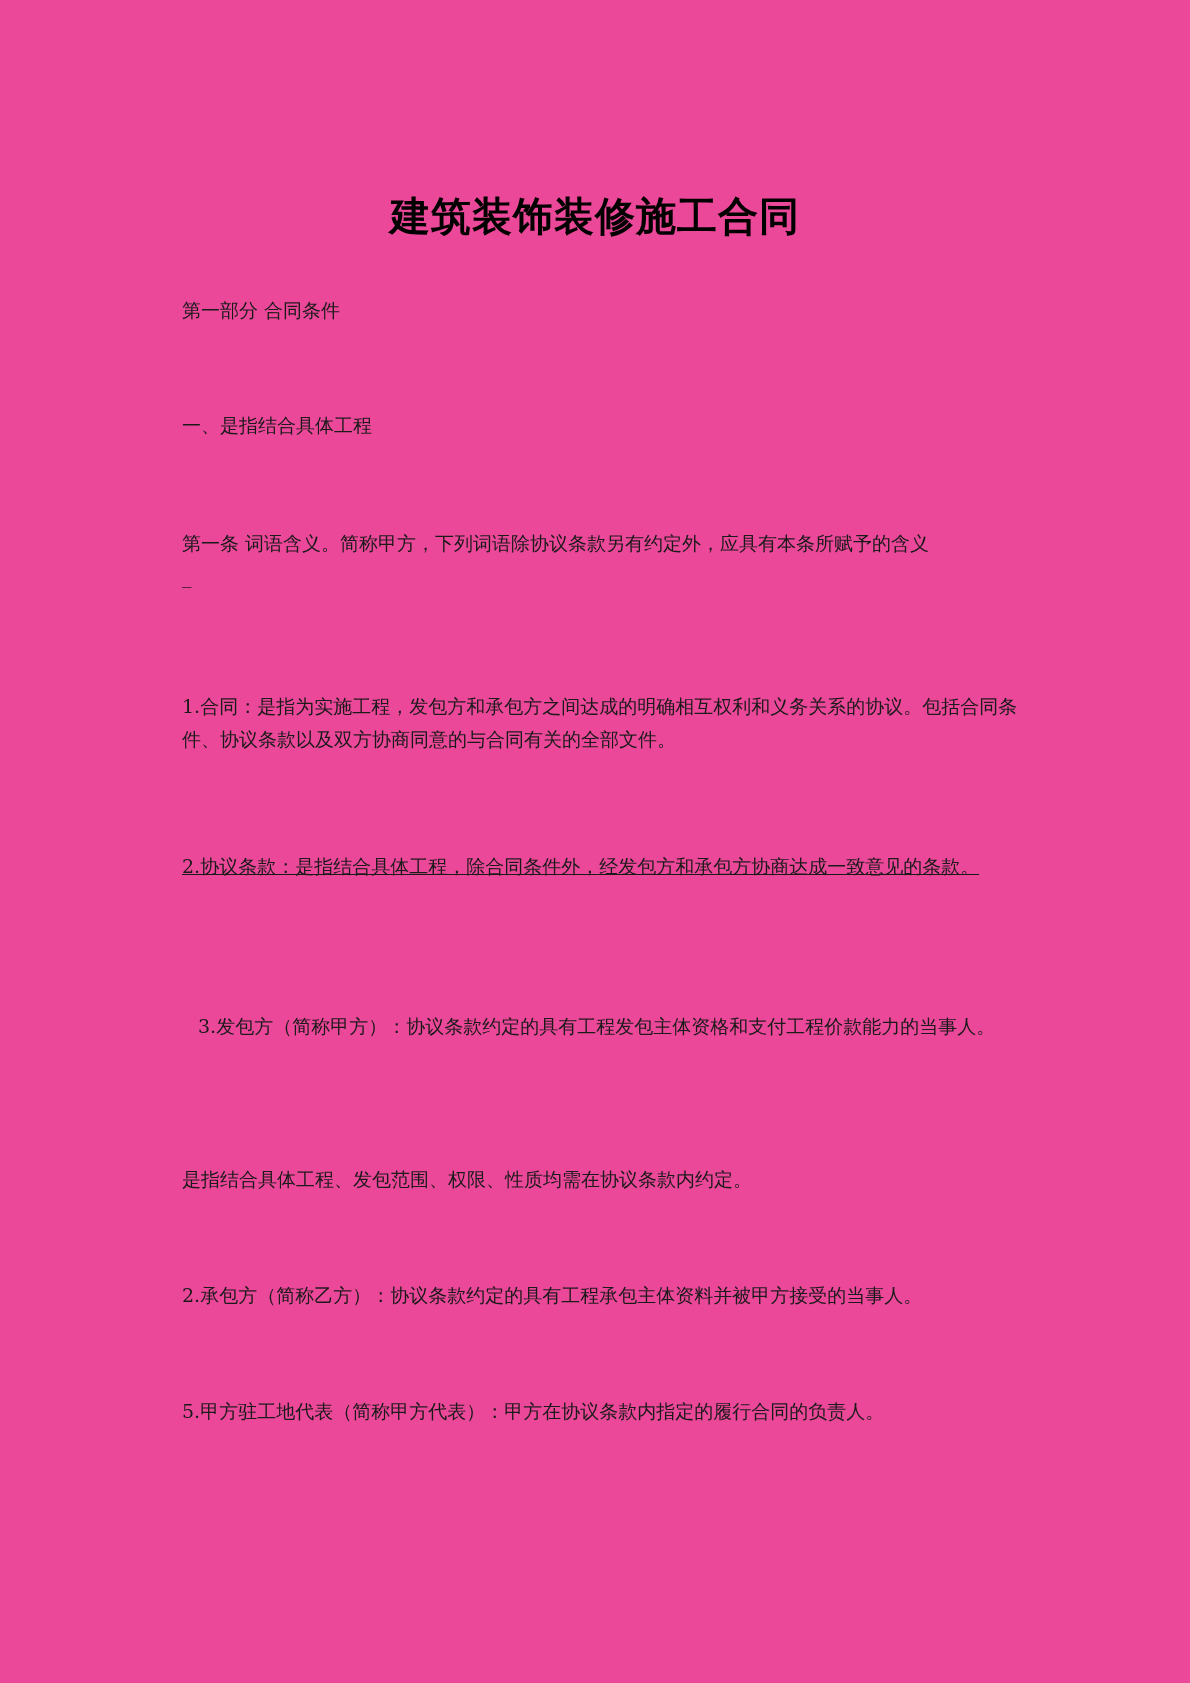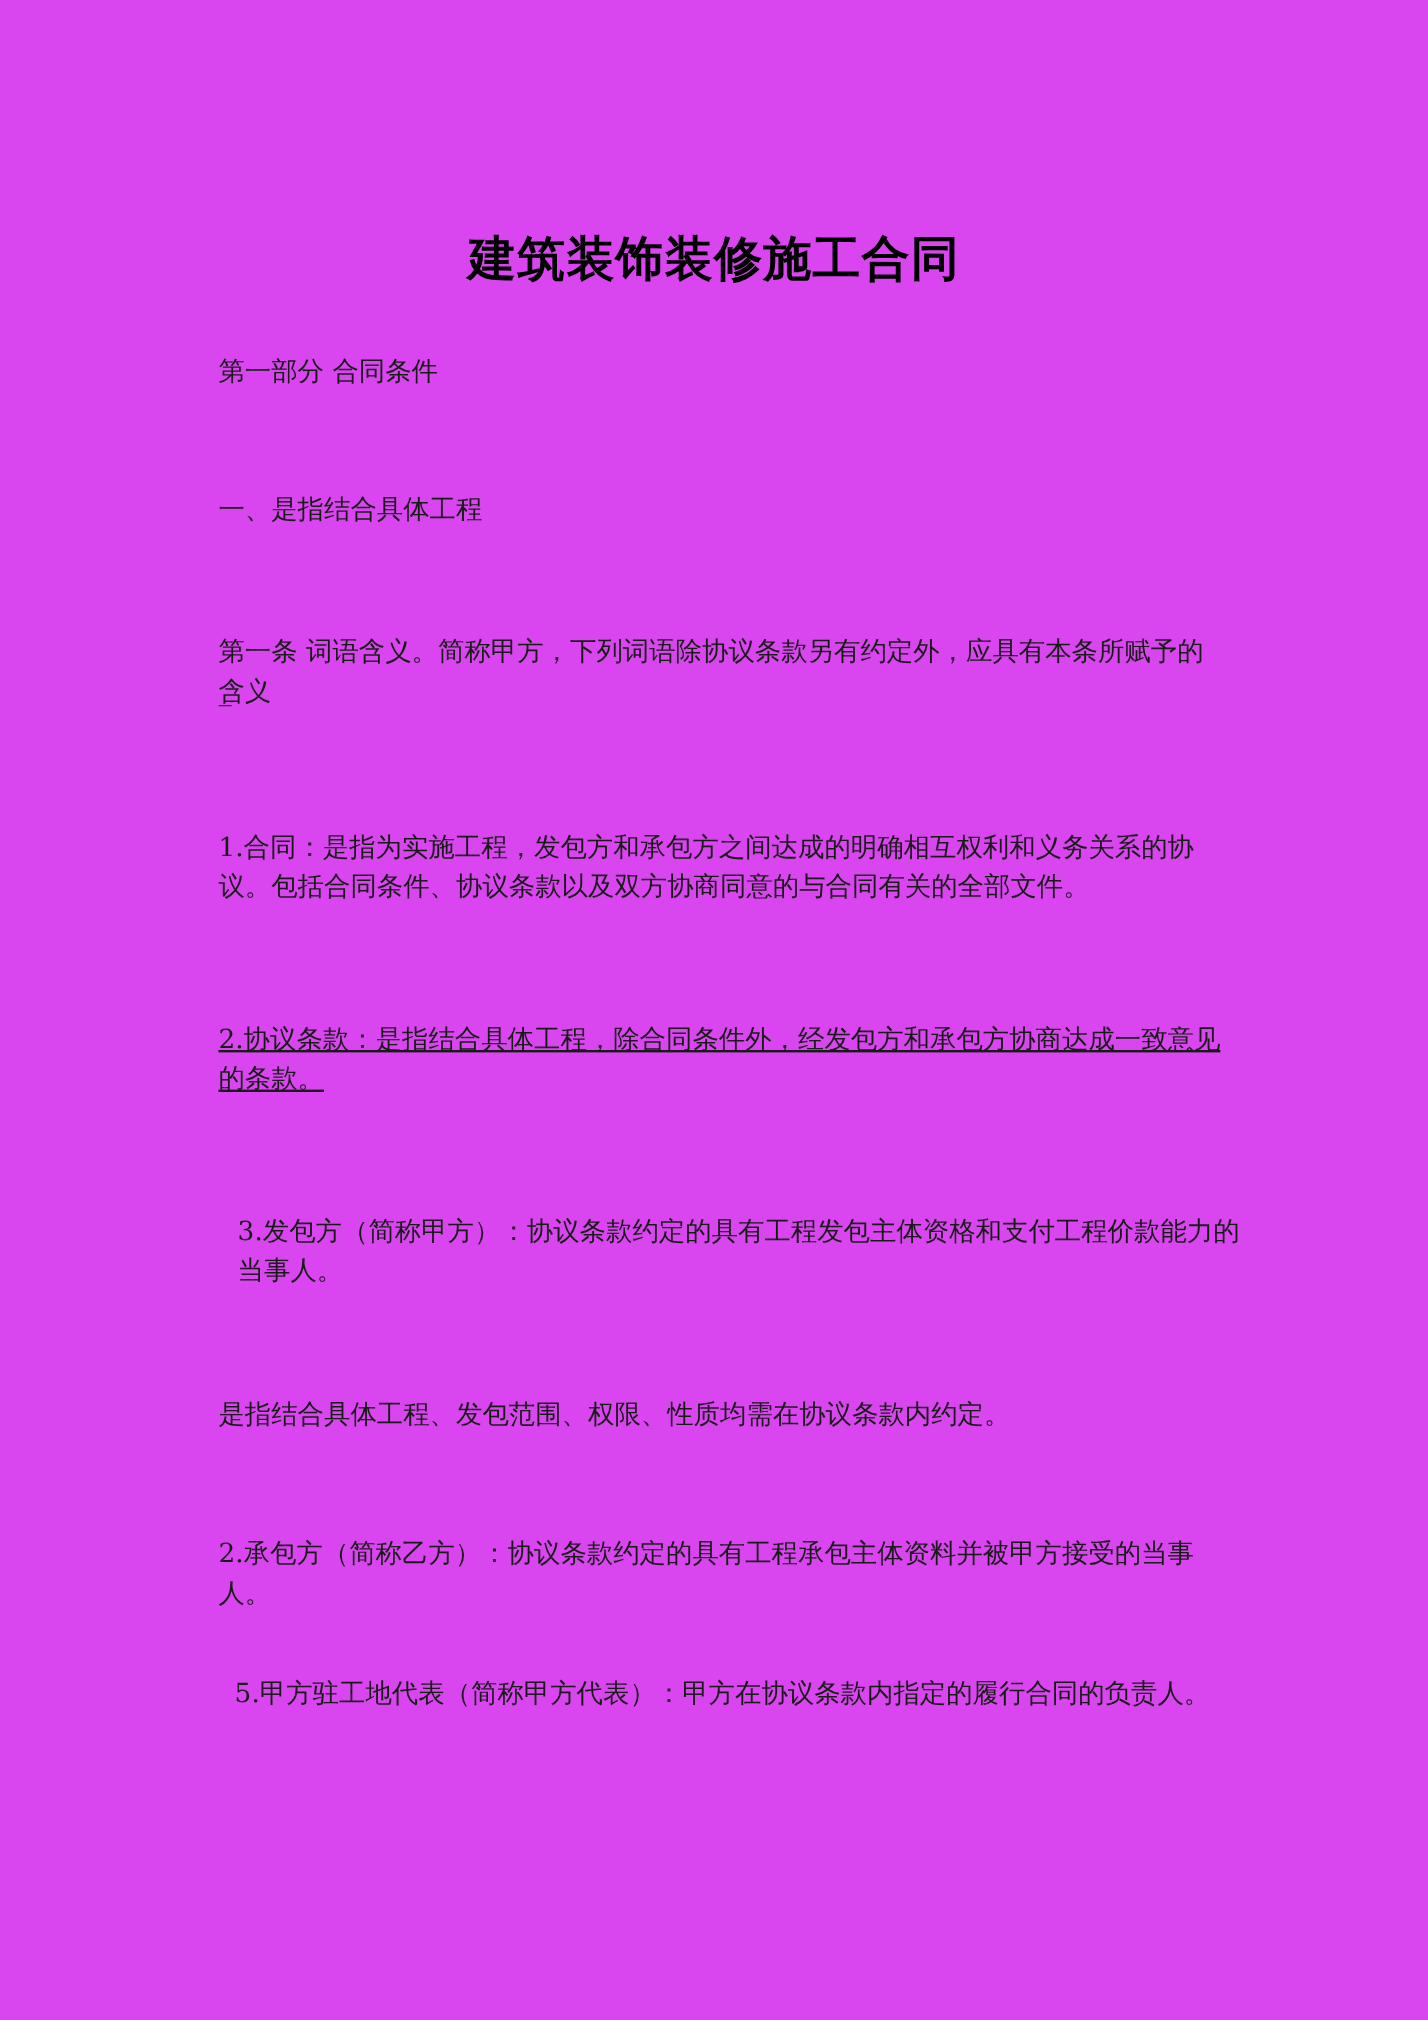--- a/index.html
+++ b/index.html
@@ -13,39 +13,39 @@
       position: relative;
       font-family: "DejaVu Serif", "Liberation Serif", serif;
       color: #1a1a1a;
       overflow: hidden;
     }
     .page {
       position: absolute;
       left: 0; top: 0;
       width: 1190px;
       height: 1683px;
-      background: #d946ef;
+      background: #ec4899;
     }
     .title {
       position: absolute;
       left: 0;
       top: 165px;
       width: 1190px;
       text-align: center;
       font-size: 40px;
       font-weight: bold;
       color: #000;
       letter-spacing: 1px;
       line-height: 48px;
     }
     .para {
       position: absolute;
       left: 182px;
       width: 840px;
-      font-size: 22px;
+      font-size: 19px;
       line-height: 33px;
       color: #1a1a1a;
       margin: 0;
       white-space: normal;
       word-break: break-all;
     }
   </style>
 </head>
 <body>
 
@@ -62,14 +62,14 @@
   <p class="para" style="top:690px;">1.合同：是指为实施工程，发包方和承包方之间达成的明确相互权利和义务关系的协议。包括合同条件、协议条款以及双方协商同意的与合同有关的全部文件。</p>
 
   <p class="para" style="top:850px;text-decoration:underline;">2.协议条款：是指结合具体工程，除合同条件外，经发包方和承包方协商达成一致意见的条款。</p>
 
   <p class="para" style="top:1010px;margin-left:16px;">3.发包方（简称甲方）：协议条款约定的具有工程发包主体资格和支付工程价款能力的当事人。</p>
 
   <p class="para" style="top:1163px;">是指结合具体工程、发包范围、权限、性质均需在协议条款内约定。</p>
 
   <p class="para" style="top:1279px;">2.承包方（简称乙方）：协议条款约定的具有工程承包主体资料并被甲方接受的当事人。</p>
 
-  <p class="para" style="top:1395px;text-align:center;">5.甲方驻工地代表（简称甲方代表）：甲方在协议条款内指定的履行合同的负责人。</p>
+  <p class="para" style="top:1395px;">5.甲方驻工地代表（简称甲方代表）：甲方在协议条款内指定的履行合同的负责人。</p>
 </div>
 
 </body></html>

